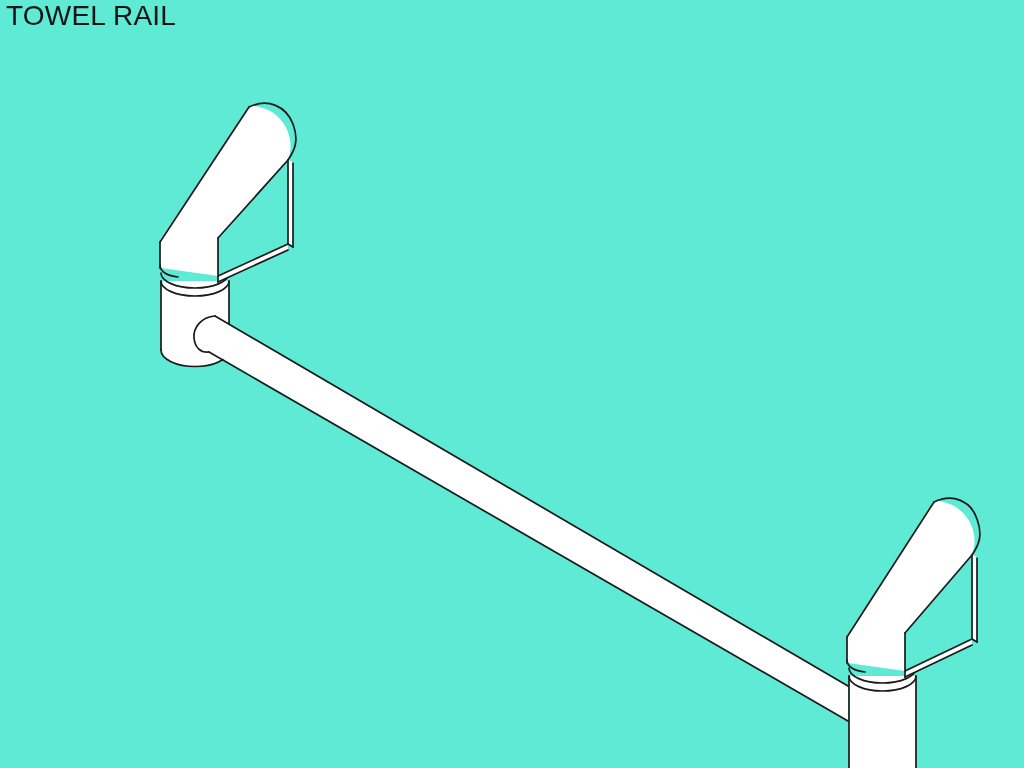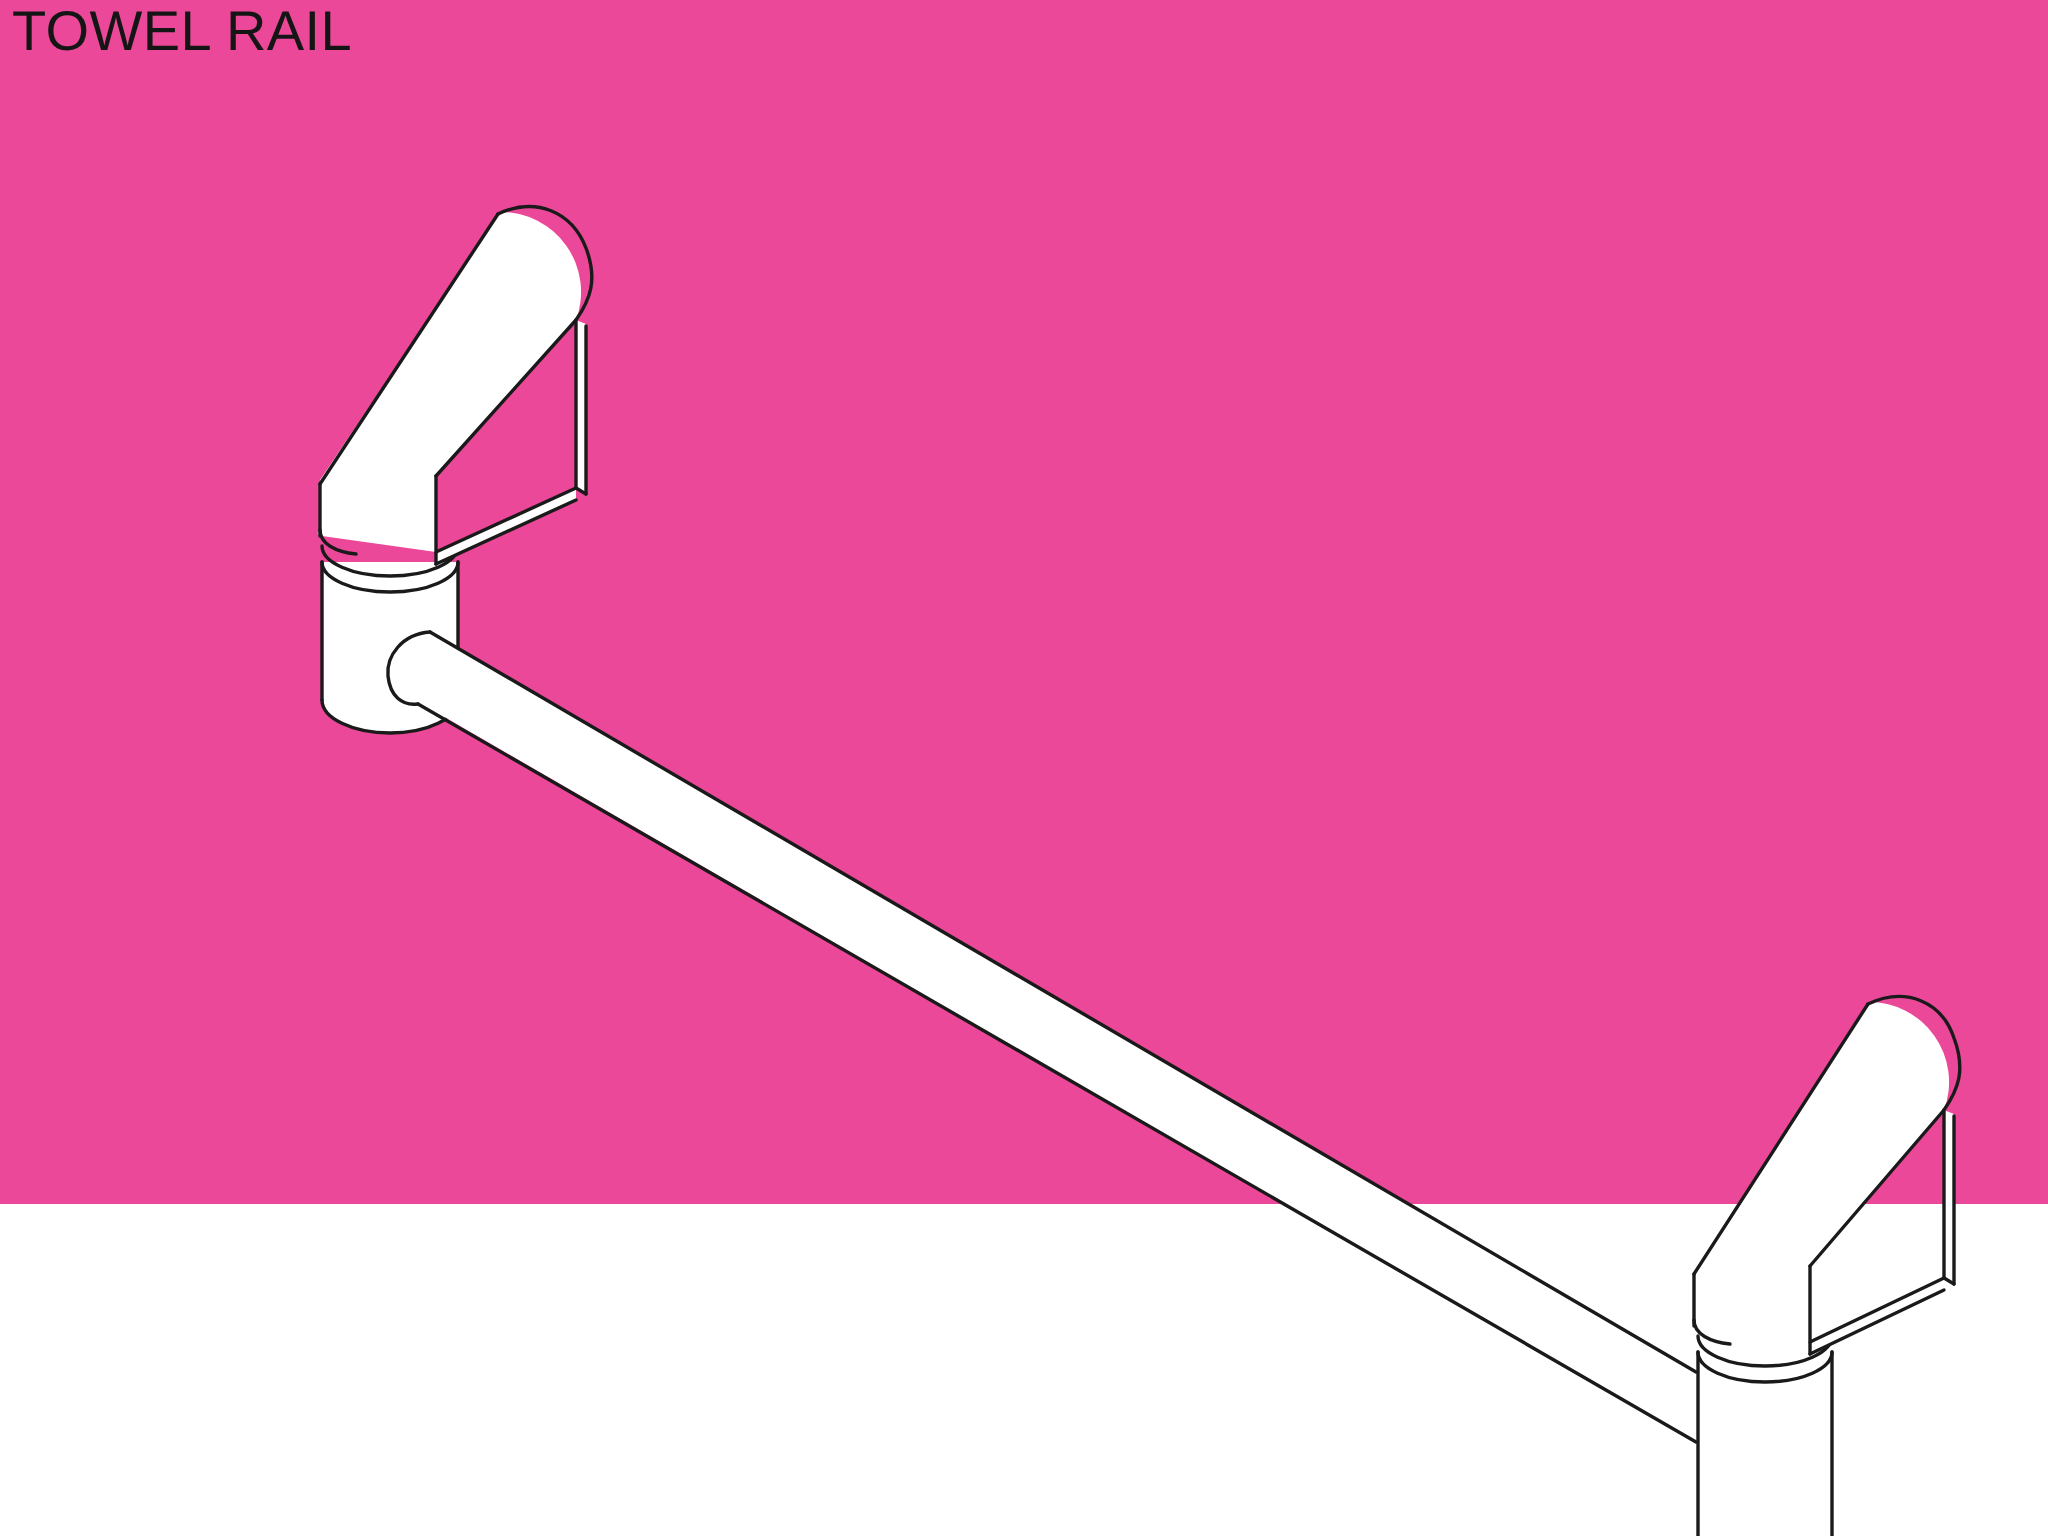--- a/index.html
+++ b/index.html
@@ -12,22 +12,22 @@
     width: 1024px;
     height: 768px;
     position: relative;
     overflow: hidden;
     font-family: "Liberation Sans", sans-serif;
   }
   #page {
     position: absolute;
     left: 0; top: 0;
     width: 1024px;
-    height: 602px;
-    background: #ec4899;
+    height: 768px;
+    background: #5eead4;
   }
   #title {
     position: absolute;
     left: 6px;
     top: 0px;
     font-family: "Liberation Sans", sans-serif;
     font-size: 28px;
     font-weight: 400;
     letter-spacing: 0.2px;
     color: #151515;

